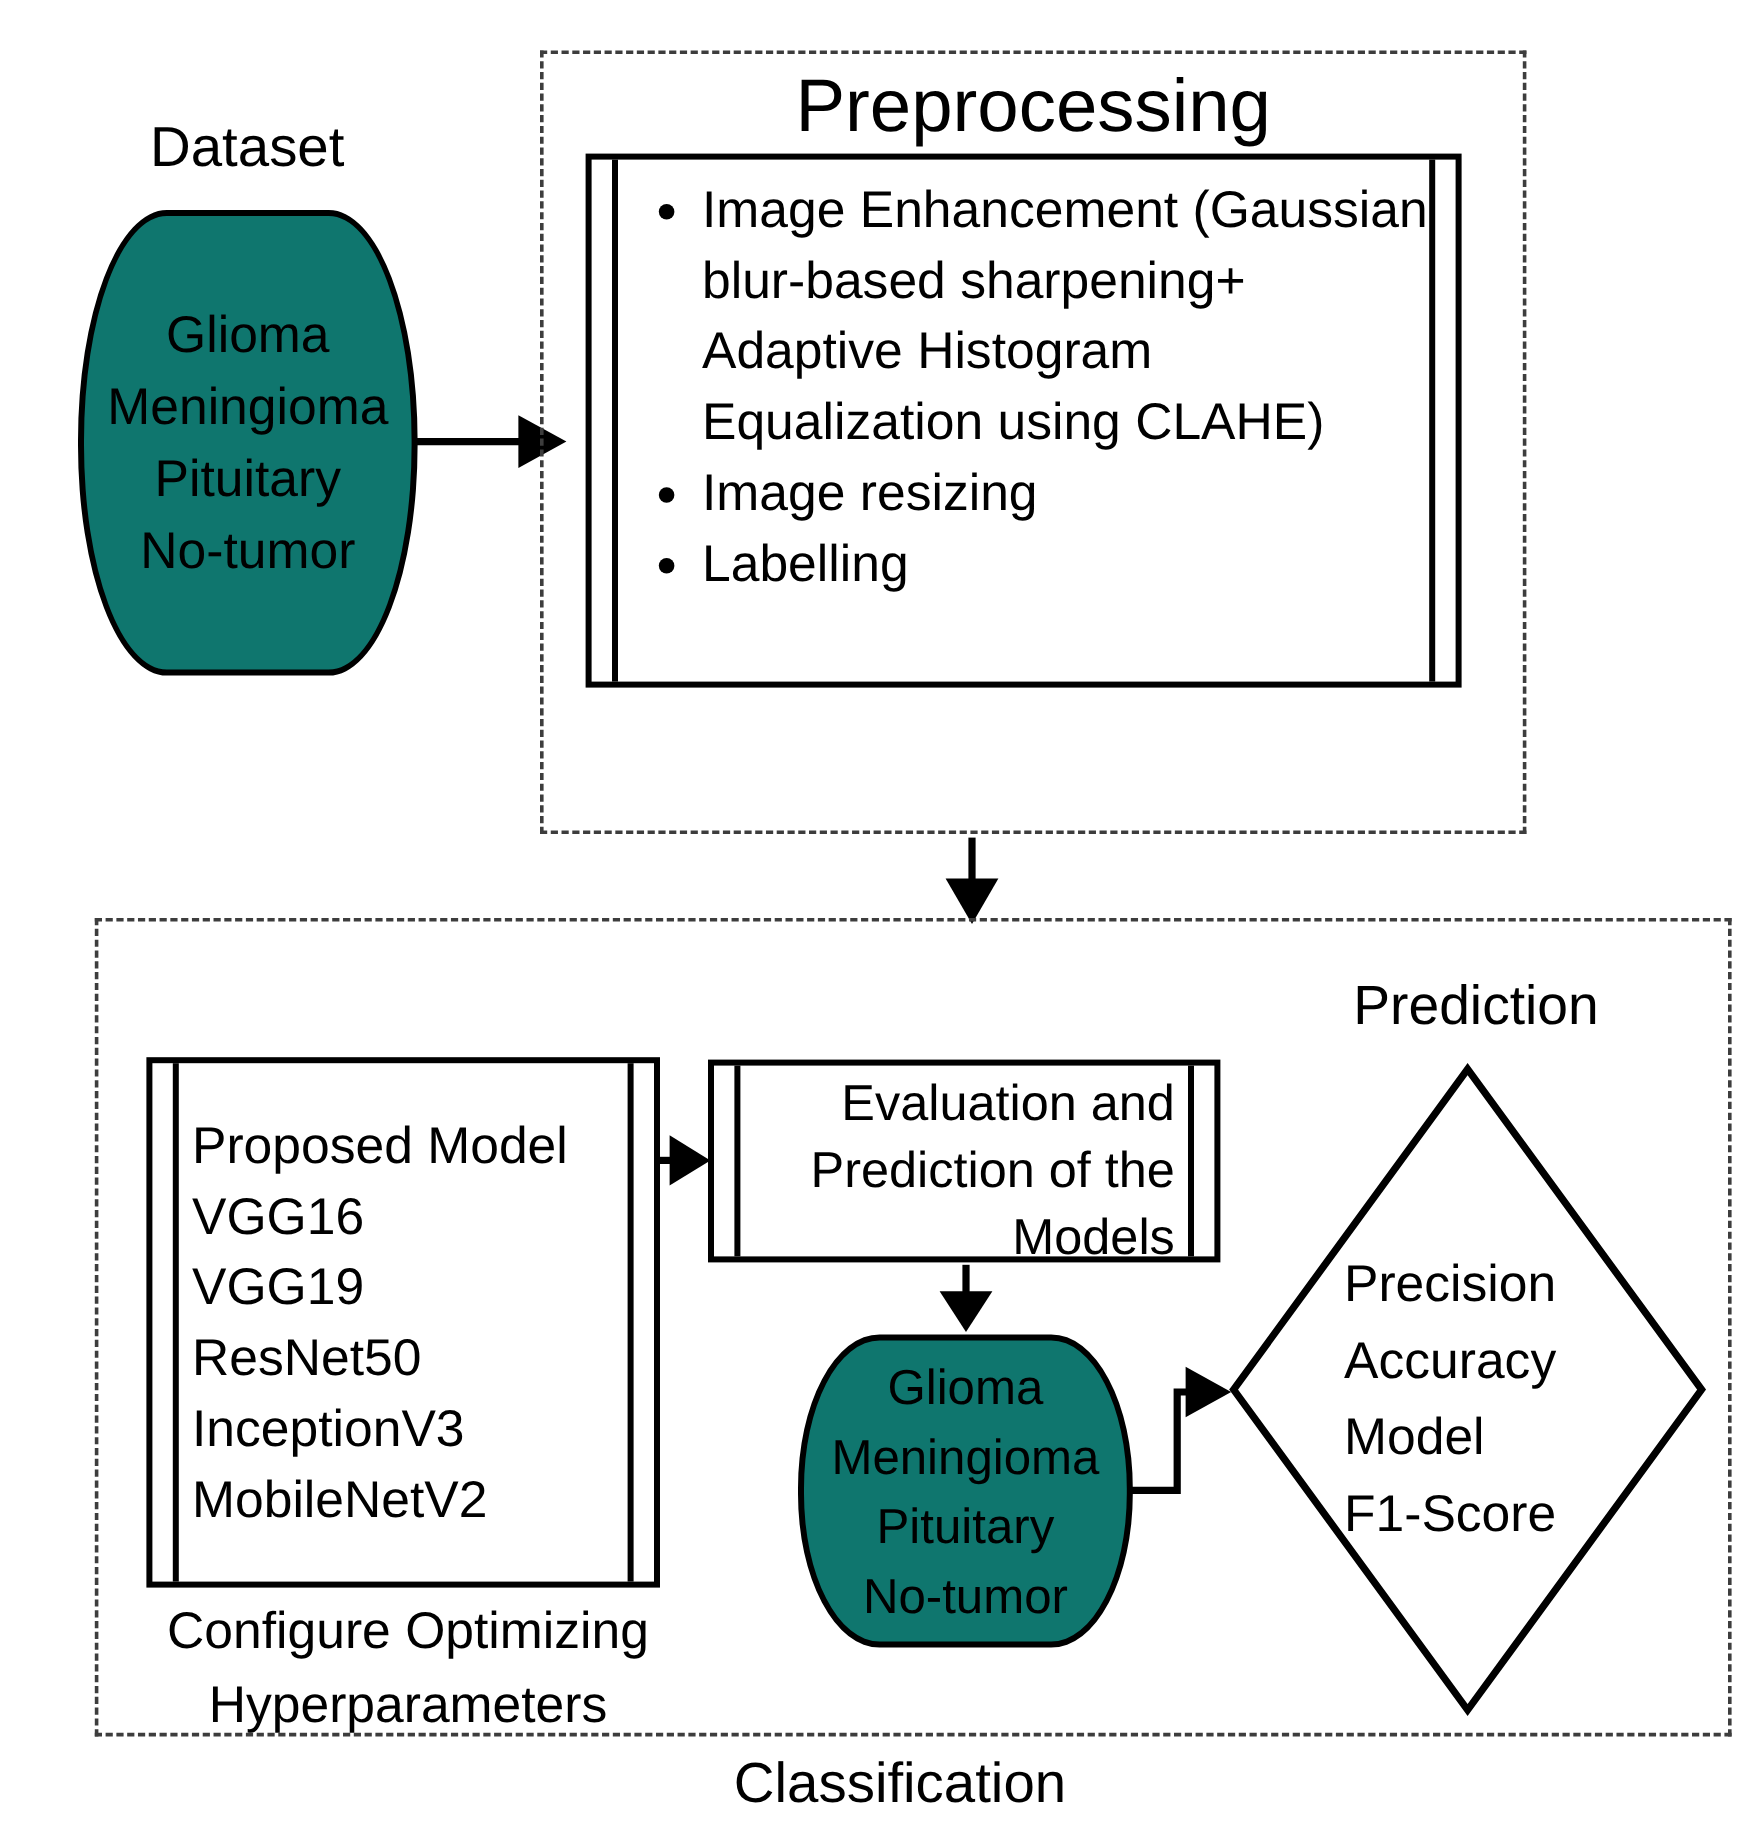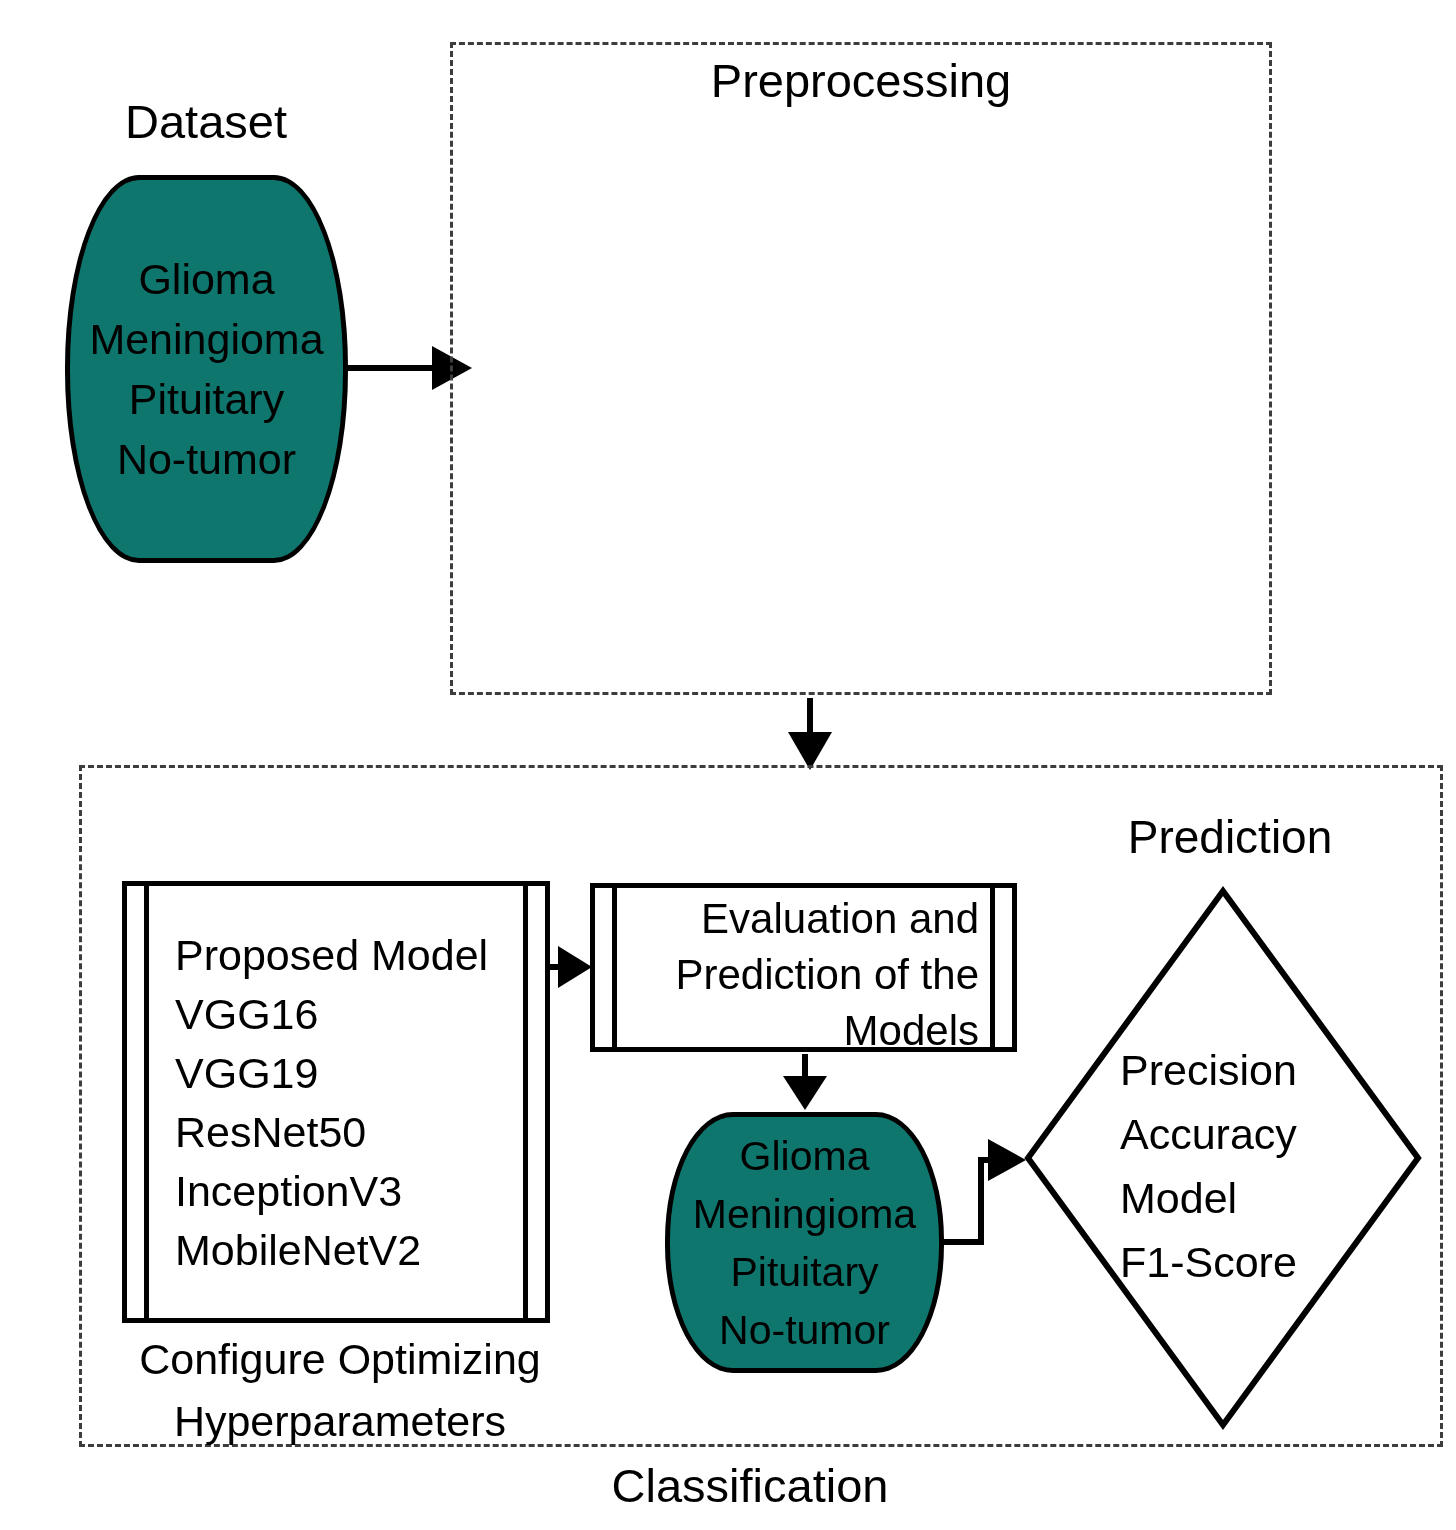--- a/index.html
+++ b/index.html
@@ -33,30 +33,30 @@
   .barrel .cls { display:block; }
 
   #barrel1 { left:45px; top:175px; width:283px; height:388px; border-radius:74px / 192px;
              font-size:43px; line-height:60px; }
   #barrel2 { left:645px; top:1112px; width:279px; height:261px; border-radius:68px / 128px;
              font-size:41px; line-height:58px; }
 
   #dataset-label { left:36px; top:94px; width:300px; }
 
   #preproc-dashed { left:430px; top:42px; width:822px; height:653px; }
-  #preproc-title { position:absolute; left:0; right:0; top:8px; font-size:47px; text-align:center; }
+  #preproc-title { position:absolute; left:0; right:0; top:8px; font-size:62px; text-align:center; }
   #preproc-box { left:468px; top:128px; width:730px; height:445px; }
   #preproc-box ul { margin:0; padding:13px 18px 0 88px; font-size:43px; line-height:59px; }
   #preproc-box li { padding-left:4px; }
 
   #class-dashed { left:59px; top:765px; width:1364px; height:682px; }
   #performance-label { left:1030px; top:810px; width:360px; font-size:46px; text-align:center; white-space:nowrap; }
 
   #model-box { left:102px; top:881px; width:428px; height:442px; }
-  #model-list { position:absolute; left:48px; top:40px; font-size:43px; line-height:59px; }
+  #model-list { position:absolute; left:33px; top:40px; font-size:43px; line-height:59px; }
   #model-list .model { display:block; white-space:nowrap; }
   #model-caption { left:85px; top:1328px; width:470px; font-size:43px; line-height:62px; text-align:center; }
 
   #eval-box { left:570px; top:883px; width:427px; height:169px;text-align:right; }
   #eval-text { position:absolute; left:32px; top:3px; width:352px; font-size:42px; line-height:56px; }
 
   #diamond-text { left:1100px; top:1038px; font-size:43px; line-height:64px; }
   #diamond-text .metric { display:block; white-space:nowrap; }
 
   #classification-label { left:300px; top:1458px; width:860px; }
@@ -106,20 +106,29 @@
     <span class="cls">Glioma</span>
     <span class="cls">Meningioma</span>
     <span class="cls">Pituitary</span>
     <span class="cls">No-tumor</span>
   </div>
 
   <div class="dashed-box" id="preproc-dashed">
     <div id="preproc-title">Preprocessing</div>
   </div>
 
+  <div class="proc-box" id="preproc-box">
+    <div class="vl left"></div>
+    <div class="vl right"></div>
+    <ul>
+      <li>Image Enhancement (Gaussian blur-based sharpening+ Adaptive Histogram Equalization using CLAHE)</li>
+      <li>Image resizing</li>
+      <li>Labelling</li>
+    </ul>
+  </div>
 
   <div class="dashed-box" id="class-dashed"></div>
 
   <div class="abs" id="performance-label">Prediction</div>
 
   <div class="proc-box" id="model-box">
     <div class="vl left"></div>
     <div class="vl right"></div>
     <div id="model-list">
       <span class="model">Proposed Model</span>

